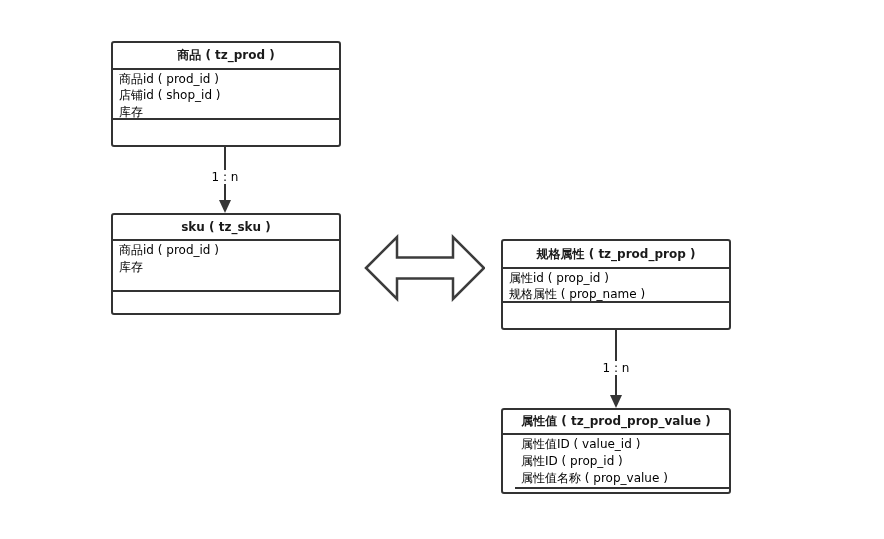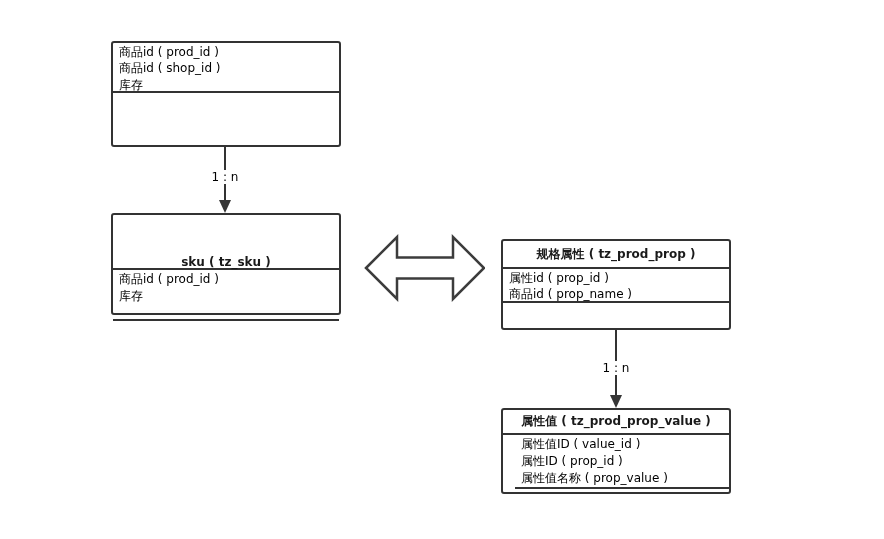--- a/index.html
+++ b/index.html
@@ -53,21 +53,21 @@
   .entity-footer {
     flex: 1;
   }
 
   #entity-prod  { left: 111px; top: 41px;  width: 230px; height: 106px; }
   #entity-prod  .entity-title { height: 27px; }
   #entity-prod  .entity-attrs { height: 50px; }
   #entity-prod  .entity-attr  { line-height: 16.4px; }
 
   #entity-sku   { left: 111px; top: 213px; width: 230px; height: 102px; }
-  #entity-sku   .entity-title { height: 15px; margin-top: 40px; }
+  #entity-sku   .entity-title { height: 26px; }
   #entity-sku   .entity-attrs { height: 51px; }
   #entity-sku   .entity-attr  { line-height: 16.6px; }
 
   #entity-prop  { left: 501px; top: 239px; width: 230px; height: 91px; }
   #entity-prop  .entity-title { height: 28px; }
   #entity-prop  .entity-attrs { height: 34px; }
   #entity-prop  .entity-attr  { line-height: 16px; }
 
   #entity-value { left: 501px; top: 408px; width: 230px; height: 86px; }
   #entity-value .entity-title { height: 25px; }
@@ -124,23 +124,24 @@
     width: 121px;
     height: 68px;
   }
 </style>
 </head>
 <body>
 
 <div class="stage">
 
   <div class="entity" id="entity-prod">
+    <div class="entity-title">商品 ( tz_prod )</div>
     <div class="entity-attrs">
       <div class="entity-attr">商品id ( prod_id )</div>
-      <div class="entity-attr">商品id ( shop_id )</div>
+      <div class="entity-attr">店铺id ( shop_id )</div>
       <div class="entity-attr">库存</div>
     </div>
     <div class="entity-footer"></div>
   </div>
 
   <div class="connector" id="connector-prod-sku">
     <div class="connector-line"></div>
     <div class="connector-arrowhead"></div>
     <div class="connector-label">1 : n</div>
   </div>
@@ -155,21 +156,21 @@
   </div>
 
   <svg id="double-arrow" viewBox="0 0 121 68">
     <path d="M 2 34 L 33 3 L 33 23.5 L 89 23.5 L 89 3 L 120 34 L 89 65 L 89 44.5 L 33 44.5 L 33 65 Z" fill="#ffffff" stroke="#3c3c3c" stroke-width="2.5" stroke-linejoin="miter"></path>
   </svg>
 
   <div class="entity" id="entity-prop">
     <div class="entity-title">规格属性 ( tz_prod_prop )</div>
     <div class="entity-attrs">
       <div class="entity-attr">属性id ( prop_id )</div>
-      <div class="entity-attr">商品id ( prop_name )</div>
+      <div class="entity-attr">规格属性 ( prop_name )</div>
     </div>
     <div class="entity-footer"></div>
   </div>
 
   <div class="connector" id="connector-prop-value">
     <div class="connector-line"></div>
     <div class="connector-arrowhead"></div>
     <div class="connector-label">1 : n</div>
   </div>
 

